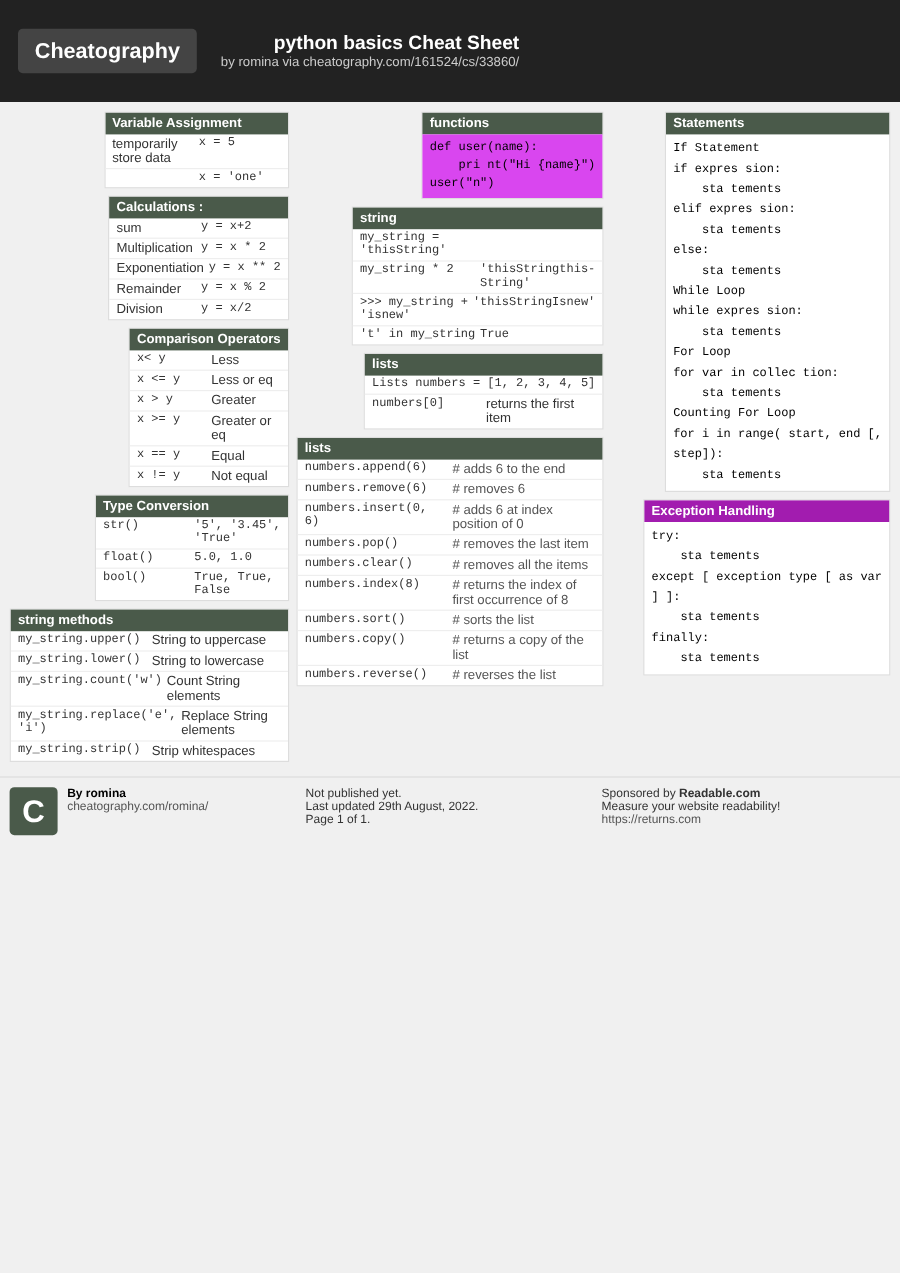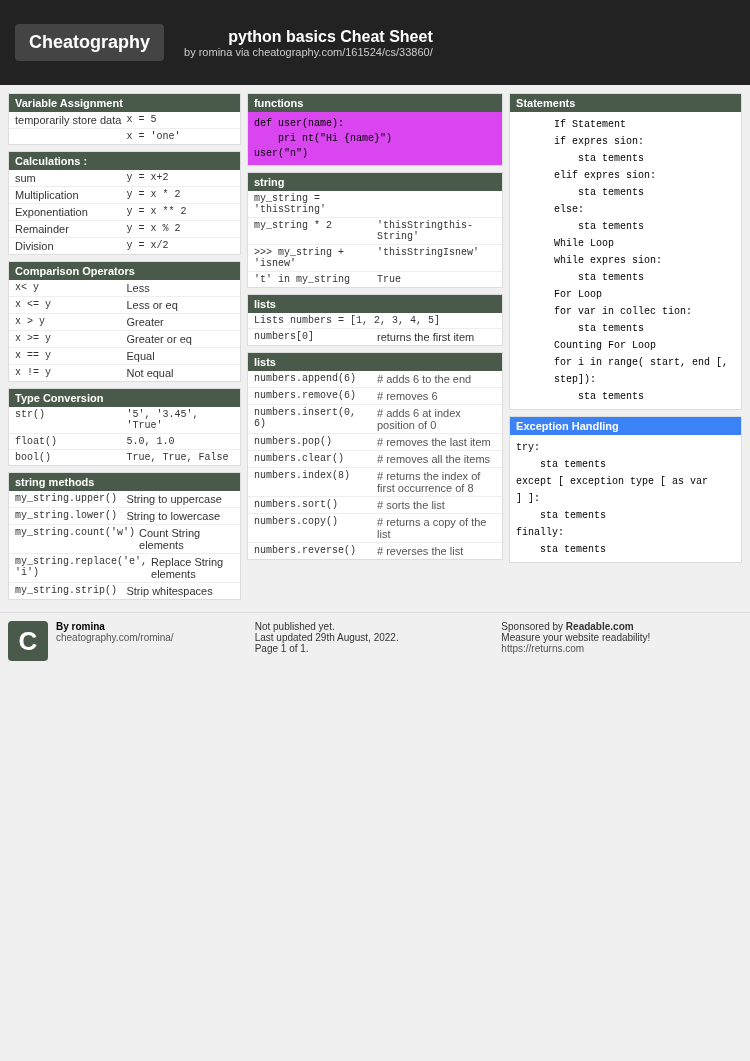--- a/index.html
+++ b/index.html
@@ -31,21 +31,21 @@
     .header-title { font-size: 16px; font-weight: bold; text-align: right; }
     .header-sub { font-size: 11px; color: #ccc; }
 
     
     .main-content {
       display: flex;
       gap: 0;
       padding: 8px;
       gap: 6px;
     }
-    .col { flex: 1; display: flex; flex-direction: column; gap: 6px; }
+    .col { flex: 1; display: flex; flex-direction: column; gap: 6px; align-items: flex-end; }
     .col-left { flex: 1; }
     .col-mid { flex: 1.1; }
     .col-right { flex: 1; }
 
     
     .section { background: white; border: 1px solid #ddd; }
     .section-header {
       background: #6b7b6b;
       color: white;
       padding: 3px 6px;
@@ -76,21 +76,20 @@
       line-height: 1.5;
     }
 
     
     .statements-block {
       font-family: 'Courier New', monospace;
       font-size: 10px;
       padding: 4px 6px;
       line-height: 1.7;
       white-space: pre;
-      margin-left: 38px;
     }
 
     
     .exception-block {
       font-family: 'Courier New', monospace;
       font-size: 10px;
       padding: 4px 6px;
       line-height: 1.7;
       white-space: pre-wrap;
     }
@@ -348,21 +347,21 @@
 For Loop
 for var in collec tion:
     sta tements
 Counting For Loop
 for i in range( start, end [,
 step]):
     sta tements</div>
     </div>
 
     <div class="section">
-      <div class="section-header" style="background:#3b82f6">Exception Handling</div>
+      <div class="section-header" style="background:#a21caf">Exception Handling</div>
       <div class="exception-block">try:
     sta tements
 except [ exception type [ as var
 ] ]:
     sta tements
 finally:
     sta tements</div>
     </div>
 
   </div>

